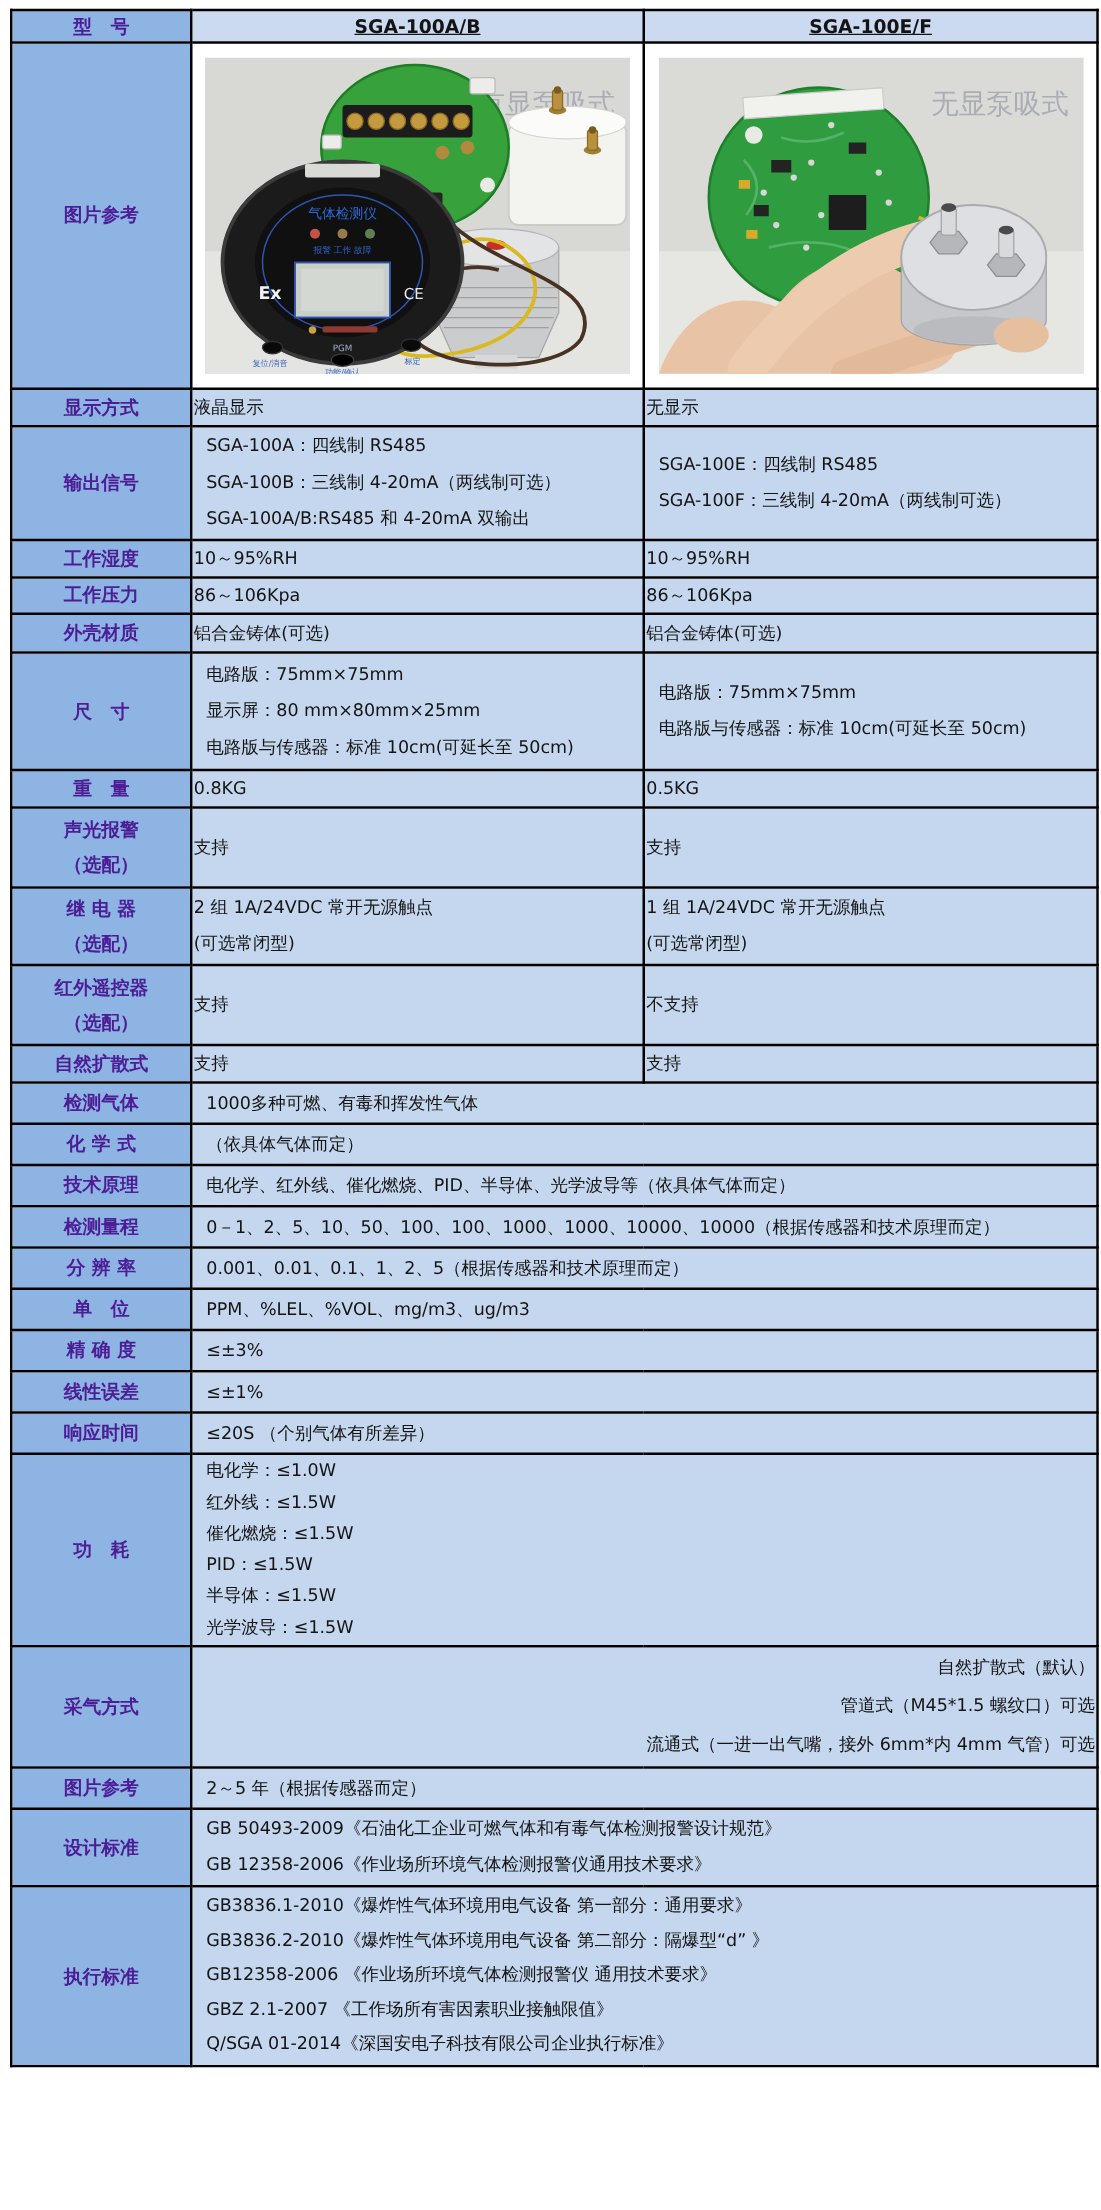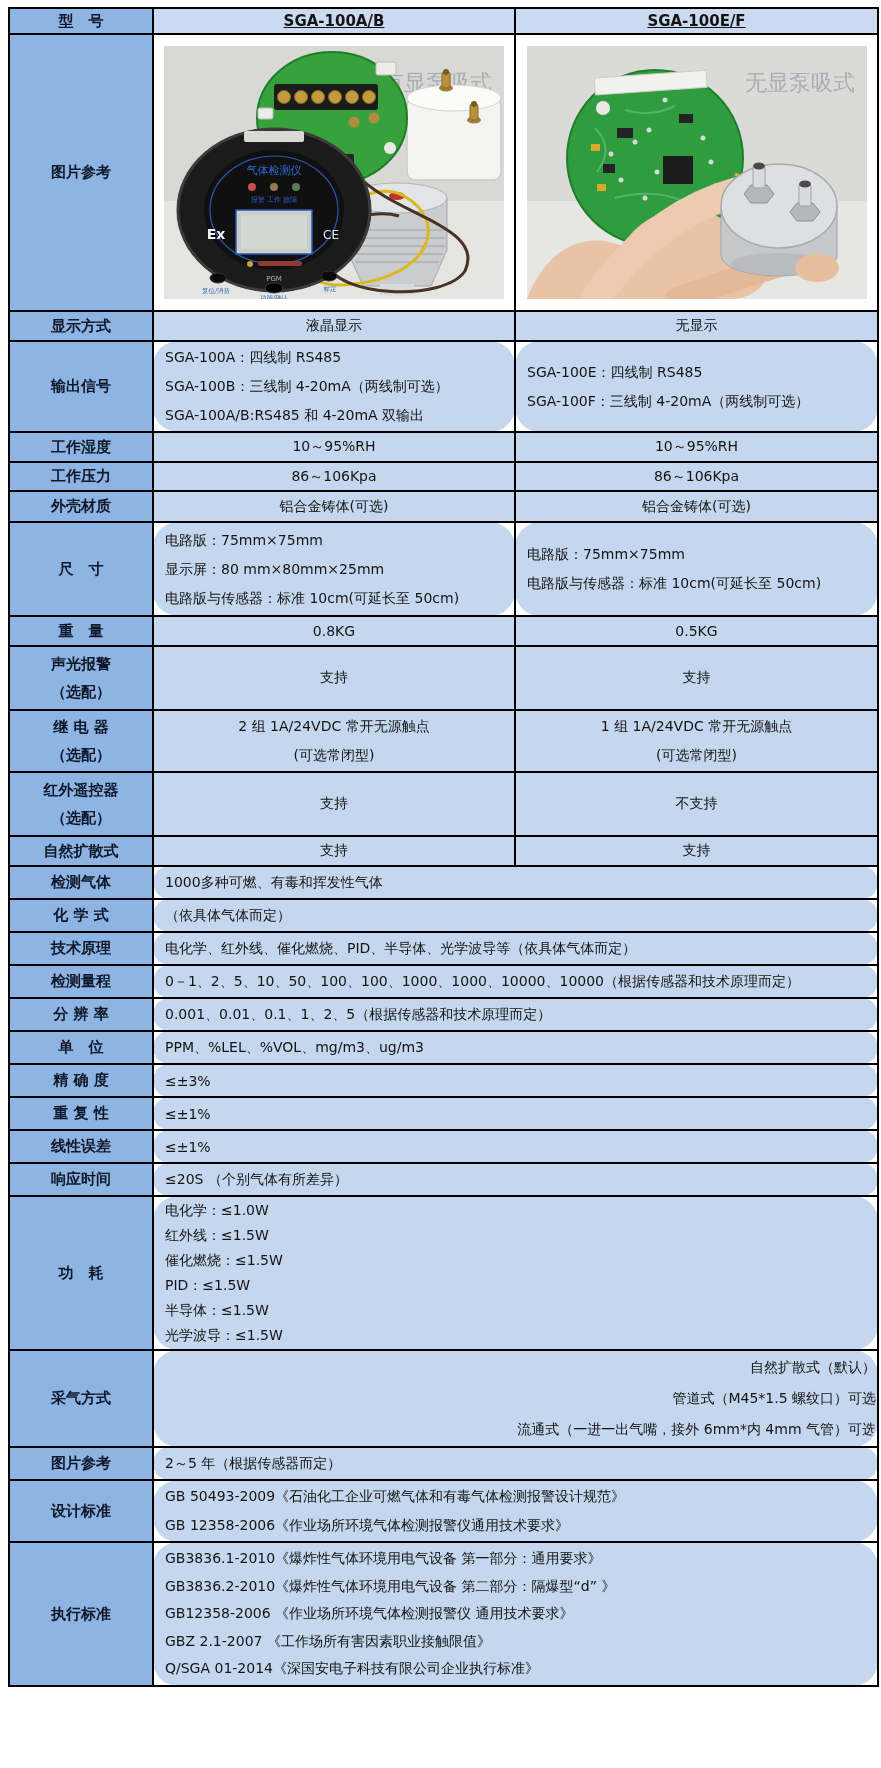--- a/index.html
+++ b/index.html
@@ -1,24 +1,24 @@
 <!DOCTYPE html>
 <html><head>
 <meta charset="utf-8">
 <style>
   html,body{margin:0;padding:0;background:#fff;}
   body{width:881px;font-family:"DejaVu Sans",sans-serif;}
   .page{padding:7px 0 0 8px;}
   table{border-collapse:collapse;table-layout:fixed;width:869px;color:#141414;}
   td{border:2px solid #000;overflow:hidden;vertical-align:middle;}
-  td.lbl{background:#8DB4E2;text-align:center;font-weight:bold;font-size:15px;color:#0f172a;}
+  td.lbl{background:#8DB4E2;text-align:center;font-weight:bold;font-size:15px;color:#4c1d95;}
   td.lbl div{line-height:28px;}
   td.hdr{background:#CBDAF1;text-align:center;font-weight:bold;font-size:15px;text-decoration:underline;}
-  td.val{background:#C5D7EE;text-align:center;font-size:14px;}
-  td.val.left{text-align:left;padding-left:11px;border-radius:25px;}
+  td.val{background:#C5D7EE;font-size:14px;}
+  td.val.left{text-align:left;padding-left:11px;}
   td.photocell{background:#fff;padding:11px 9px;vertical-align:top;}
   td.photocell svg{display:block;margin:0 auto;}
   .lh25 div{line-height:25px;}
   .lh27 div{line-height:27.5px;}
   .lh29 div{line-height:29px;}
   .lh31 div{line-height:31px;text-align:right;}
 </style>
 </head>
 <body>
 
@@ -300,24 +300,20 @@
   <tr style="height:33px">
     <td class="lbl">单　位</td>
     <td class="val left" colspan="2">PPM、%LEL、%VOL、mg/m3、ug/m3</td>
   </tr>
 
   <tr style="height:33px">
     <td class="lbl">精 确 度</td>
     <td class="val left" colspan="2">≤±3%</td>
   </tr>
 
-  <tr style="height:33px">
-    <td class="lbl">重 复 性</td>
-    <td class="val left" colspan="2">≤±1%</td>
-  </tr>
 
   <tr style="height:33px">
     <td class="lbl">线性误差</td>
     <td class="val left" colspan="2">≤±1%</td>
   </tr>
 
   <tr style="height:33px">
     <td class="lbl">响应时间</td>
     <td class="val left" colspan="2">≤20S （个别气体有所差异）</td>
   </tr>

